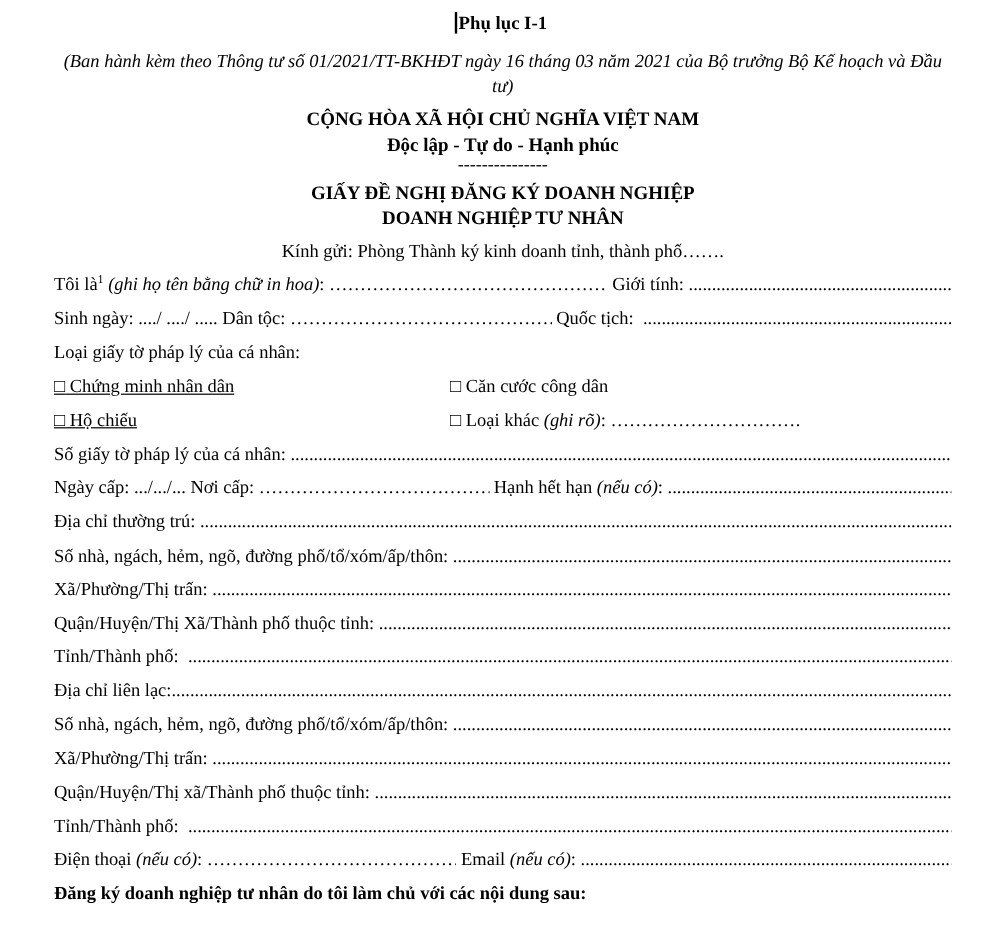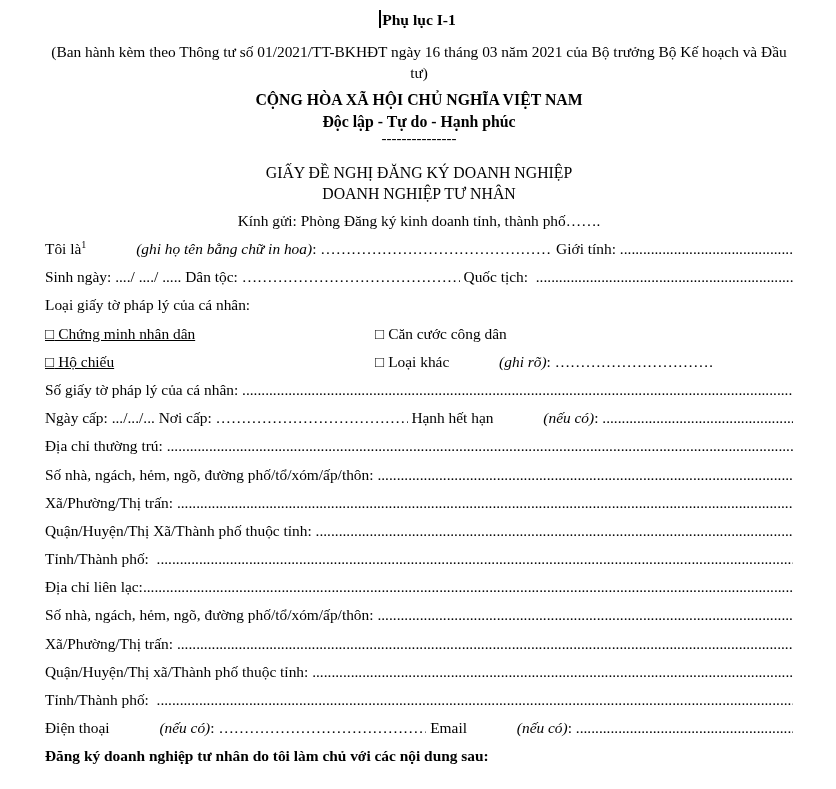--- a/index.html
+++ b/index.html
@@ -6,37 +6,37 @@
   html,body { background:#ffffff; }
   body {
     width:836px; height:789px; overflow:hidden;
     font-family:"Liberation Serif","DejaVu Serif",serif;
     color:#000; font-size:15.4px;
   }
   .page { position:relative; width:836px; height:789px; padding:10px 43px 12px 45px; background:#fff; }
 
   .center { text-align:center; }
   .bold { font-weight:bold; }
-  .italic { font-style:italic;margin-left:46px; }
+  .italic { font-style:italic; }
 
   .appendix-row { line-height:19px; }
   .appendix-wrap { position:relative; display:inline-block; font-weight:bold; font-size:15.6px; }
   .caret { position:absolute; left:-3px; top:0; width:1.5px; height:18px; background:#000; }
 
-  .issuance { margin:12px auto 0 auto; max-width:756px; line-height:21px; }
+  .issuance { margin:12px auto 0 auto; max-width:756px; font-style:italic; line-height:21px; }
   .national { margin-top:7px; font-weight:bold; font-size:15.8px; line-height:20px; }
   .motto   { margin-top:2px; font-weight:bold; font-size:15.8px; line-height:20px; }
   .divider { line-height:13px; font-size:15px; }
   .date-line { margin-top:8px; font-style:italic; line-height:21px; }
   .wavy {
     text-decoration:underline; text-decoration-style:wavy;
     text-decoration-color:#1e7a1e; text-decoration-thickness:1px;
     text-underline-offset:4px;
   }
-  .doc-title { margin-top:18px; font-weight:normal; font-size:15.8px; line-height:20.5px; }
+  .doc-title { margin-top:7px; font-weight:bold; font-size:15.8px; line-height:20.5px; }
   .salutation { margin-top:6px; line-height:22px; }
 
   .form-body { margin-top:3px; }
   .row { display:flex; height:28.2px; line-height:28.2px; overflow:hidden; }
   .row span { white-space:pre; flex:0 0 auto; display:block; }
   .row span.inline { display:inline; }
   .fill { flex:1 1 0 !important; overflow:hidden; }
   .dotsw { overflow:hidden; }
   .w232 { width:232px; } .w218 { width:218px; } .w192 { width:192px; }
   .w160 { width:160px; } .w208 { width:208px; }
@@ -60,21 +60,21 @@
   <div class="center national">CỘNG HÒA XÃ HỘI CHỦ NGHĨA VIỆT NAM</div>
   <div class="center motto">Độc lập - Tự do - Hạnh phúc</div>
   <div class="center divider">---------------</div>
 
 
   <div class="center doc-title">
     <div>GIẤY ĐỀ NGHỊ ĐĂNG KÝ DOANH NGHIỆP</div>
     <div>DOANH NGHIỆP TƯ NHÂN</div>
   </div>
 
-  <div class="center salutation">Kính gửi: Phòng Đăng ký kinh doanh tỉnh, thành phố…….</div>
+  <div class="center salutation">Kính gửi: Phòng Thành ký kinh doanh tỉnh, thành phố…….</div>
 
   <div class="form-body">
 
     <div class="row">
       <span><span class="inline">Tôi là</span><sup class="sup">1</sup><span class="inline italic"> (ghi họ tên bằng chữ in hoa)</span><span class="inline">: </span></span>
       <span class="dotsw w232">………………………………………………………………………………</span>
       <span> Giới tính: </span>
       <span class="fill">........................................................................................................................................................................................................</span>
     </div>
 

